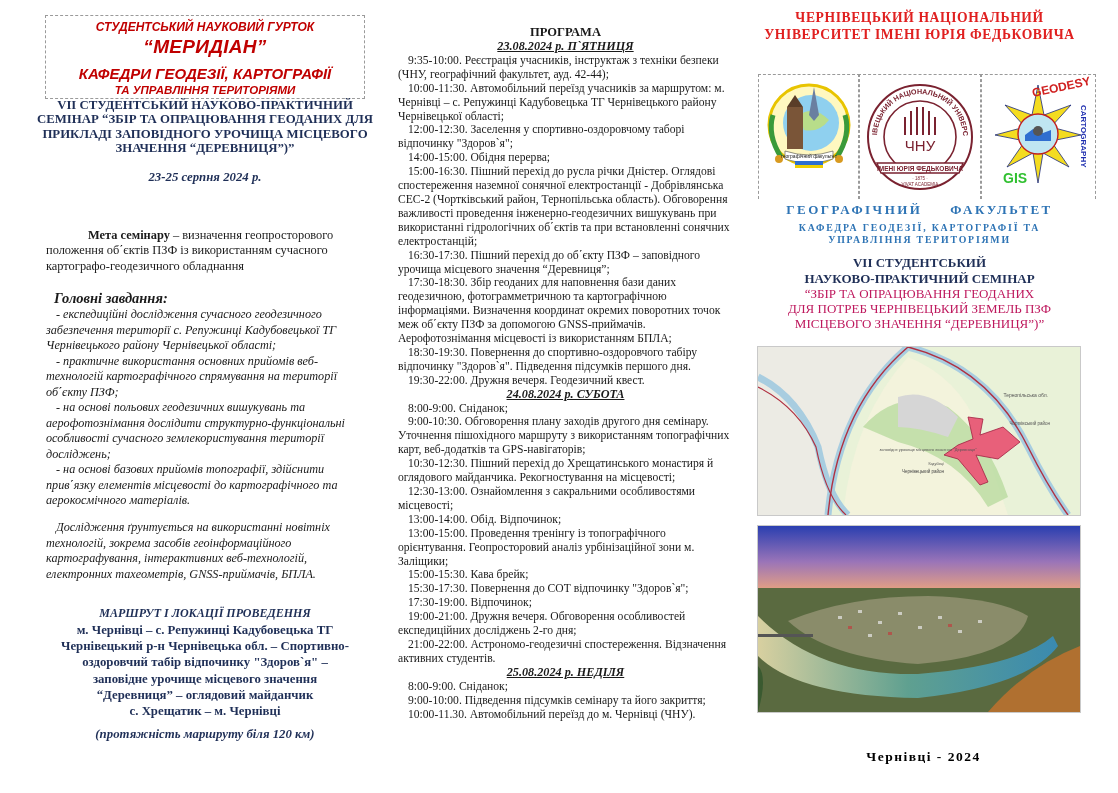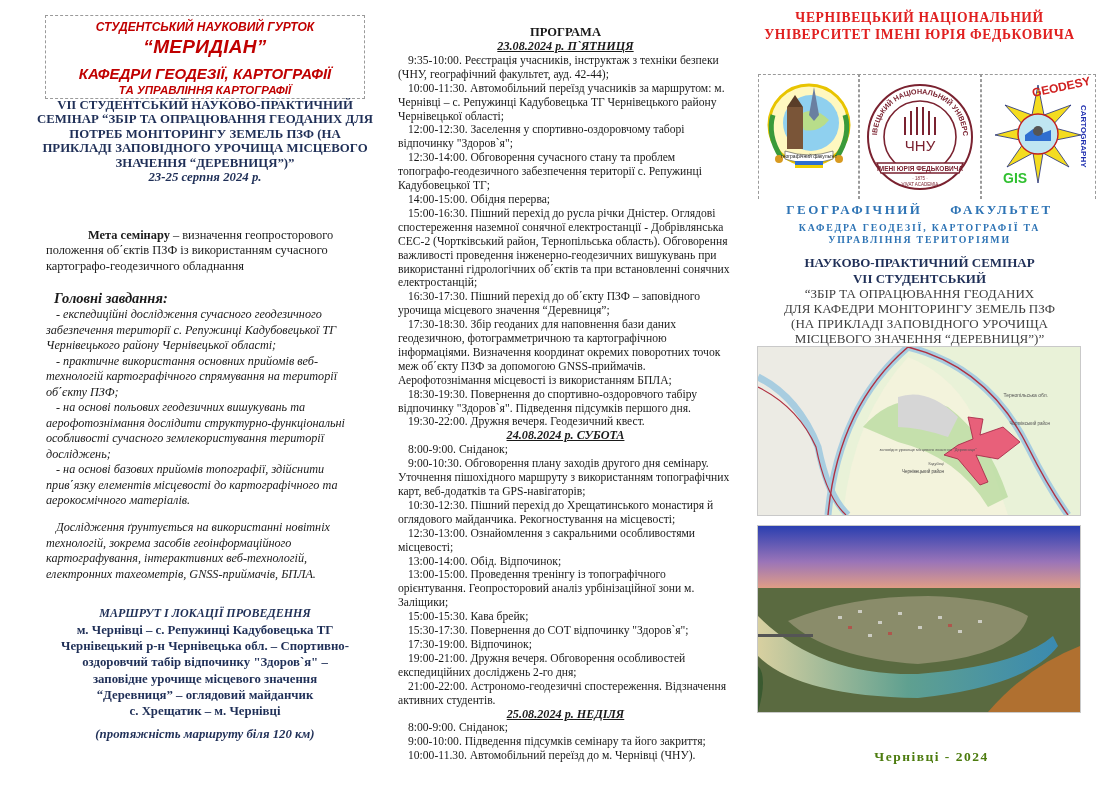--- a/index.html
+++ b/index.html
@@ -34,39 +34,38 @@
   .program{position:absolute;left:0;top:40px;width:335px;font-size:11.6px;line-height:13.9px;color:#1a1a1a;}
   .program p{margin:0;text-indent:10px;}
 
   
   .uni{position:absolute;left:0;top:10px;width:335px;text-align:center;font-weight:bold;color:#e02020;font-size:13.6px;line-height:16.5px;letter-spacing:.6px;}
   .logos{position:absolute;left:6px;top:74px;width:336px;height:124px;}
   .logo-cell{position:absolute;top:0;height:124px;border:1px dashed #9a9a9a;border-bottom:none;}
   .faculty{position:absolute;left:0;top:202px;width:335px;text-align:center;font-weight:bold;color:#2e74b5;font-size:13px;letter-spacing:2.5px;word-spacing:22px;}
   .dept{position:absolute;left:0;top:222px;width:335px;text-align:center;font-weight:bold;color:#2e74b5;font-size:9.8px;letter-spacing:1.8px;line-height:12px;}
   .r-sem-head{position:absolute;left:0;top:255px;width:335px;text-align:center;font-weight:bold;color:#1f2f57;font-size:13px;line-height:15.5px;}
-  .r-sem-sub{position:absolute;left:0;top:286px;width:335px;text-align:center;color:#404040;font-size:13px;line-height:15px;}
+  .r-sem-sub{position:absolute;left:0;top:286px;width:335px;text-align:center;color:#be185d;font-size:13px;line-height:15px;}
   .map{position:absolute;left:5px;top:346px;width:322px;height:168px;border:1.5px solid #c9c9c9;overflow:hidden;background:#f2efe8;}
   .photo{position:absolute;left:5px;top:525px;width:322px;height:186px;overflow:hidden;border:1.5px solid #c9c9c9;}
-  .city{position:absolute;left:12px;top:749px;width:335px;text-align:center;font-weight:bold;color:#4d7c0f;font-size:13.5px;letter-spacing:1.5px;}
+  .city{position:absolute;left:4px;top:749px;width:335px;text-align:center;font-weight:bold;color:#000000;font-size:13.5px;letter-spacing:1.5px;}
 </style>
 </head>
 <body>
 
 <div id="col-left" class="col">
   <div class="club-box">
     <div class="l1">СТУДЕНТСЬКИЙ НАУКОВИЙ ГУРТОК</div>
     <div class="l2">“МЕРИДІАН”</div>
     <div class="l3">КАФЕДРИ ГЕОДЕЗІЇ, КАРТОГРАФІЇ</div>
-    <div class="l4">ТА УПРАВЛІННЯ КАРТОГРАФІЇ</div>
+    <div class="l4">ТА УПРАВЛІННЯ ТЕРИТОРІЯМИ</div>
   </div>
   <div class="seminar-title">
     <div>VII СТУДЕНТСЬКИЙ НАУКОВО-ПРАКТИЧНИЙ</div>
     <div>СЕМІНАР “ЗБІР ТА ОПРАЦЮВАННЯ ГЕОДАНИХ ДЛЯ</div>
-    <div>ПОТРЕБ МОНІТОРИНГУ ЗЕМЕЛЬ ПЗФ (НА</div>
     <div>ПРИКЛАДІ ЗАПОВІДНОГО УРОЧИЩА МІСЦЕВОГО</div>
     <div>ЗНАЧЕННЯ “ДЕРЕВНИЦЯ”)”</div>
   </div>
   <div class="seminar-dates">23-25 серпня 2024 р.</div>
 
   <div class="goal"><span class="indent"></span><b>Мета семінару</b><span> – визначення геопросторового положення об΄єктів ПЗФ із використанням сучасного картографо-геодезичного обладнання</span></div>
 
   <div class="tasks-title">Головні завдання:</div>
   <div class="tasks">
     <p>- експедиційні дослідження сучасного геодезичного забезпечення території с. Репужинці Кадубовецької ТГ Чернівецького району Чернівецької області;</p>
@@ -88,21 +87,20 @@
   <div class="route-len">(протяжність маршруту біля 120 км)</div>
 </div>
 
 <div id="col-mid" class="col">
   <div class="prog-title">ПРОГРАМА</div>
   <div class="program">
     <div class="day-title">23.08.2024 р. П`ЯТНИЦЯ</div>
     <p>9:35-10:00. Реєстрація учасників, інструктаж з техніки безпеки (ЧНУ, географічний факультет, ауд. 42-44);</p>
     <p>10:00-11:30. Автомобільний переїзд учасників за маршрутом: м. Чернівці – с. Репужинці Кадубовецька ТГ Чернівецького району Чернівецької області;</p>
     <p>12:00-12:30. Заселення у спортивно-оздоровчому таборі відпочинку "Здоров`я";</p>
-    <p>12:30-14:00. Обговорення сучасного стану та проблем топографо-геодезичного забезпечення території с. Репужинці Кадубовецької ТГ;</p>
     <p>14:00-15:00. Обідня перерва;</p>
     <p>15:00-16:30. Пішний перехід до русла річки Дністер. Оглядові спостереження наземної сонячної електростанції - Добрівлянська СЕС-2 (Чортківський район, Тернопільська область). Обговорення важливості проведення інженерно-геодезичних вишукувань при використанні гідрологічних об΄єктів та при встановленні сонячних електростанцій;</p>
     <p>16:30-17:30. Пішний перехід до об΄єкту ПЗФ – заповідного урочища місцевого значення “Деревниця”;</p>
     <p>17:30-18:30. Збір геоданих для наповнення бази даних геодезичною, фотограмметричною та картографічною інформаціями. Визначення координат окремих поворотних точок меж об΄єкту ПЗФ за допомогою GNSS-приймачів. Аерофотознімання місцевості із використанням БПЛА;</p>
     <p>18:30-19:30. Повернення до спортивно-оздоровчого табіру відпочинку "Здоров`я". Підведення підсумків першого дня.</p>
     <p>19:30-22:00. Дружня вечеря. Геодезичний квест.</p>
     <div class="day-title">24.08.2024 р. СУБОТА</div>
     <p>8:00-9:00. Сніданок;</p>
     <p>9:00-10:30. Обговорення плану заходів другого дня семінару. Уточнення пішохідного маршруту з використанням топографічних карт, веб-додатків та GPS-навігаторів;</p>
     <p>10:30-12:30. Пішний перехід до Хрещатинського монастиря й оглядового майданчика. Рекогностування на місцевості;</p>
@@ -184,27 +182,26 @@
       </svg>
     </div>
   </div>
 
   <div class="faculty">ГЕОГРАФІЧНИЙ ФАКУЛЬТЕТ</div>
   <div class="dept">
     <div>КАФЕДРА ГЕОДЕЗІЇ, КАРТОГРАФІЇ ТА</div>
     <div>УПРАВЛІННЯ ТЕРИТОРІЯМИ</div>
   </div>
   <div class="r-sem-head">
+    <div>VII СТУДЕНТСЬКИЙ</div>
     <div>НАУКОВО-ПРАКТИЧНИЙ СЕМІНАР</div>
-    <div>VII СТУДЕНТСЬКИЙ</div>
   </div>
   <div class="r-sem-sub">
     <div>“ЗБІР ТА ОПРАЦЮВАННЯ ГЕОДАНИХ</div>
-    <div>ДЛЯ КАФЕДРИ МОНІТОРИНГУ ЗЕМЕЛЬ ПЗФ</div>
-    <div>(НА ПРИКЛАДІ ЗАПОВІДНОГО УРОЧИЩА</div>
+    <div>ДЛЯ ПОТРЕБ ЧЕРНІВЕЦЬКИЙ ЗЕМЕЛЬ ПЗФ</div>
     <div>МІСЦЕВОГО ЗНАЧЕННЯ “ДЕРЕВНИЦЯ”)”</div>
   </div>
 
   <div class="map">
     <svg width="322" height="168" viewBox="0 0 322 168">
       <rect width="322" height="168" fill="#ecebe4"></rect>
       <path d="M70 168 Q80 60 150 0 L322 0 L322 168 Z" fill="#e9f2d8"></path>
       <path d="M85 168 Q95 70 150 10 Q200 30 220 80 L250 168 Z" fill="#f3f3dc"></path>
       <path d="M105 80 Q140 40 190 60 Q230 90 250 150 L230 160 Q200 110 140 95 Z" fill="#b9dba0" opacity=".8"></path>
       <path d="M140 50 Q170 40 200 70 L190 90 Q160 80 140 80 Z" fill="#d6d6d6"></path>

